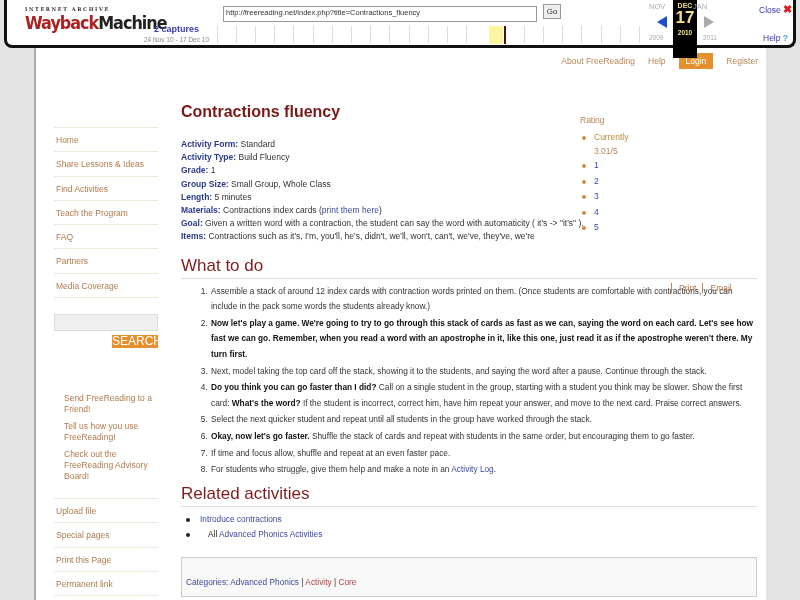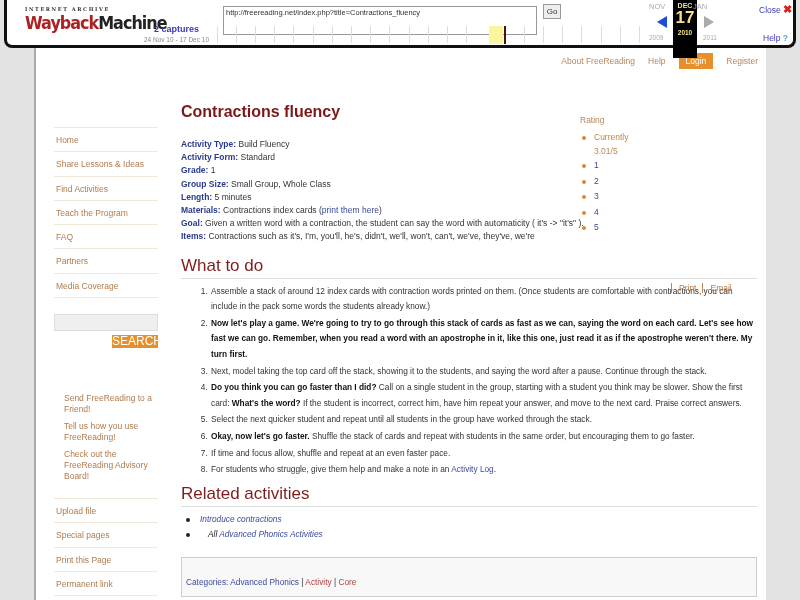--- a/index.html
+++ b/index.html
@@ -9,21 +9,21 @@
   
   .wb { position: absolute; left: 4px; top: 0; width: 792px; height: 48px; background: #fff; border: 3px solid #111; border-top: none; border-radius: 0 0 8px 8px; z-index: 5; }
   .wb-logo { position: absolute; left: 18px; top: 6px; width: 112px; }
   .wb-logo .ia { font-family: "DejaVu Serif", serif; font-size: 5px; letter-spacing: 1.6px; color: #333; font-weight: bold; }
   .wb-logo .wm { font-family: "DejaVu Sans", sans-serif; font-weight: bold; font-size: 16px; line-height: 16px; letter-spacing: -1px; margin-top: 2px; transform: scaleY(1.15); transform-origin: left top; }
   .wb-logo .wm .w1 { color: #aa2222; }
   .wb-logo .wm .w2 { color: #222; }
   .wb-caps { position: absolute; left: 132px; top: 24px; width: 75px; text-align: center; }
   .wb-caps .cnt { color: #3a3ab5; font-weight: bold; font-size: 9px; }
   .wb-caps .rng { color: #888; font-size: 6.5px; margin-top: 2px; }
-  .wb-url { position: absolute; left: 216px; top: 6px; width: 314px; height: 29px; border: 1px solid #999; font-size: 7.5px; padding: 1px 2px; color: #333; background: #fff; line-height: 9px; white-space: nowrap; overflow: hidden; }
+  .wb-url { position: absolute; left: 216px; top: 6px; width: 314px; height: 16px; border: 1px solid #999; font-size: 7.5px; padding: 1px 2px; color: #333; background: #fff; line-height: 9px; white-space: nowrap; overflow: hidden; }
   .wb-go { position: absolute; left: 536px; top: 4px; width: 18px; height: 15px; border: 1px solid #999; background: #eee; font-size: 8px; text-align: center; line-height: 13px; color: #333; }
   .wb-spark { position: absolute; left: 210px; top: 24px; width: 428px; height: 20px; }
   .wb-spark .tick { position: absolute; top: 2px; width: 1px; height: 17px; background: #ddd; }
   .wb-spark .hl { position: absolute; left: 272px; top: 2px; width: 14px; height: 18px; background: #fbf5a0; }
   .wb-spark .cur { position: absolute; left: 287px; top: 2px; width: 2px; height: 18px; background: #4a0e1e; }
   .wb-cal { position: absolute; left: 640px; top: 0; width: 80px; height: 45px; }
   .wb-cal .mon { position: absolute; top: 2px; font-size: 7.5px; color: #aaa; }
   .wb-cal .yr { position: absolute; top: 34px; font-size: 6.5px; color: #aaa; }
   .wb-cal .sel { position: absolute; left: 26px; top: 0; width: 24px; height: 58px; background: #000; text-align: center; }
   .wb-cal .sel .m { color: #f4e18a; font-size: 7px; font-weight: bold; margin-top: 2px; }
@@ -70,21 +70,21 @@
   .rating li.cur .sub { display: block; color: #b8865a; }
   .pe { position: absolute; left: 490px; top: 180px; font-size: 8.5px; color: #b07a4c; display: flex; }
   .pe span { border-left: 1px solid #b8865a; padding: 0 6px 0 7px; }
 
   .h2 { font-size: 17px; color: #7f1d1d; margin-top: 12px; padding-bottom: 2px; border-bottom: 1px solid #ddd; width: 576px; }
   ol.steps { margin-top: 5px; padding-left: 29px; font-size: 8.3px; color: #333; width: 572px; }
   ol.steps li { line-height: 15.6px; margin-bottom: 1px; padding-left: 1px; }
   ol.steps b { color: #111; }
   ol.steps a { color: #3a4a9a; text-decoration: none; }
 
-  ul.related { margin-top: 5px; padding-left: 14px; font-size: 8.3px; list-style: none; font-style: italic; }
+  ul.related { margin-top: 5px; padding-left: 14px; font-size: 8.3px; list-style: none; }
   ul.related li { position: relative; line-height: 15.5px; padding-left: 5px; }
   ul.related li::before { content: ""; position: absolute; left: -9px; top: 6px; width: 4px; height: 4px; border-radius: 50%; background: #222; }
   ul.related a { color: #3a4a9a; text-decoration: none; }
   ul.related .all { color: #222; margin-left: 8px; }
 
   .cats { margin-top: 14px; width: 576px; height: 40px; background: #f8f8f8; border: 1px solid #ccc; padding: 19px 0 0 4px; font-size: 8.3px; color: #3a4a9a; }
   .cats .sep { color: #333; }
   .cats .red { color: #b04040; }
 </style>
 </head>
@@ -189,22 +189,22 @@
         <li>4</li>
         <li>5</li>
       </ul>
     </div>
     <div class="pe">
       <span>Print</span>
       <span>Email</span>
     </div>
 
     <div class="meta">
+      <div><span class="k">Activity Form:</span> <span class="v">Standard</span></div>
       <div><span class="k">Activity Type:</span> <span class="v">Build Fluency</span></div>
-      <div><span class="k">Activity Form:</span> <span class="v">Standard</span></div>
       <div><span class="k">Grade:</span> <span class="v">1</span></div>
       <div><span class="k">Group Size:</span> <span class="v">Small Group, Whole Class</span></div>
       <div><span class="k">Length:</span> <span class="v">5 minutes</span></div>
       <div><span class="k">Materials:</span> <span class="v">Contractions index cards (</span><a>print them here</a><span class="v">)</span></div>
       <div><span class="k">Goal:</span> <span class="v">Given a written word with a contraction, the student can say the word with automaticity ( it's -&gt; "it's" ).</span></div>
       <div><span class="k">Items:</span> <span class="v">Contractions such as it's, I'm, you'll, he's, didn't, we'll, won't, can't, we've, they've, we're</span></div>
     </div>
 
     <div class="h2">What to do</div>
     <ol class="steps">

